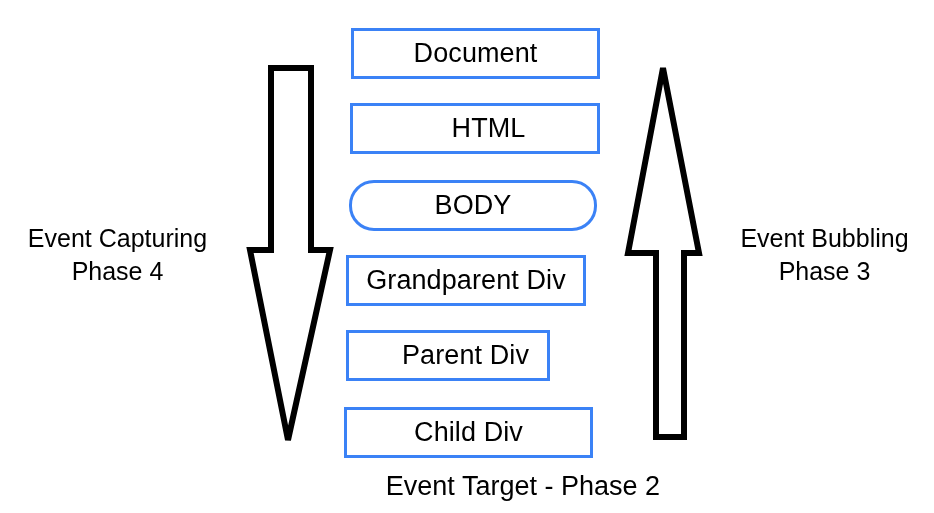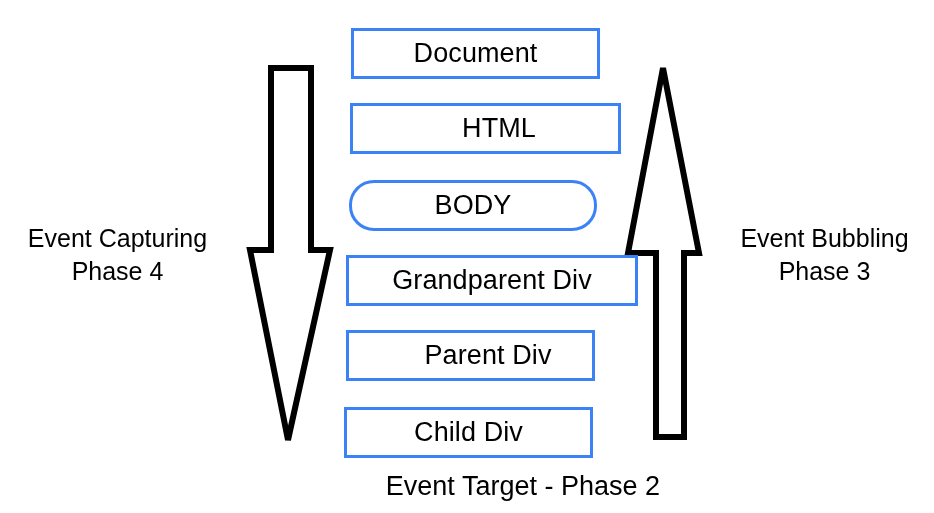--- a/index.html
+++ b/index.html
@@ -32,24 +32,24 @@
   }
   .node-label {
     font-size: 27px;
     line-height: 1;
     color: #000000;
     white-space: nowrap;
     letter-spacing: 0.1px;
   }
 
   .box-document      { left: 351px; top: 28px;  width: 249px; height: 51px; }
-  .box-html          { left: 350px; top: 103px; width: 271px; height: 51px; padding-left: 27px; }
+  .box-html          { left: 350px; top: 103px; width: 250px; height: 51px; padding-left: 27px; }
   .box-body          { left: 349px; top: 180px; width: 248px; height: 51px; border-radius: 25px; }
-  .box-grandparent   { left: 346px; top: 255px; width: 292px; height: 51px; }
-  .box-parent        { left: 346px; top: 330px; width: 249px; height: 51px; padding-left: 35px; }
+  .box-grandparent   { left: 346px; top: 255px; width: 240px; height: 51px; }
+  .box-parent        { left: 346px; top: 330px; width: 204px; height: 51px; padding-left: 35px; }
   .box-child         { left: 344px; top: 407px; width: 249px; height: 51px; }
 
   
   .arrow-svg {
     position: absolute;
     overflow: visible;
   }
   .arrow-down-svg { left: 240px; top: 55px;  width: 100px; height: 400px; }
   .arrow-up-svg   { left: 615px; top: 55px;  width: 100px; height: 400px; }
   .arrow-outline {

